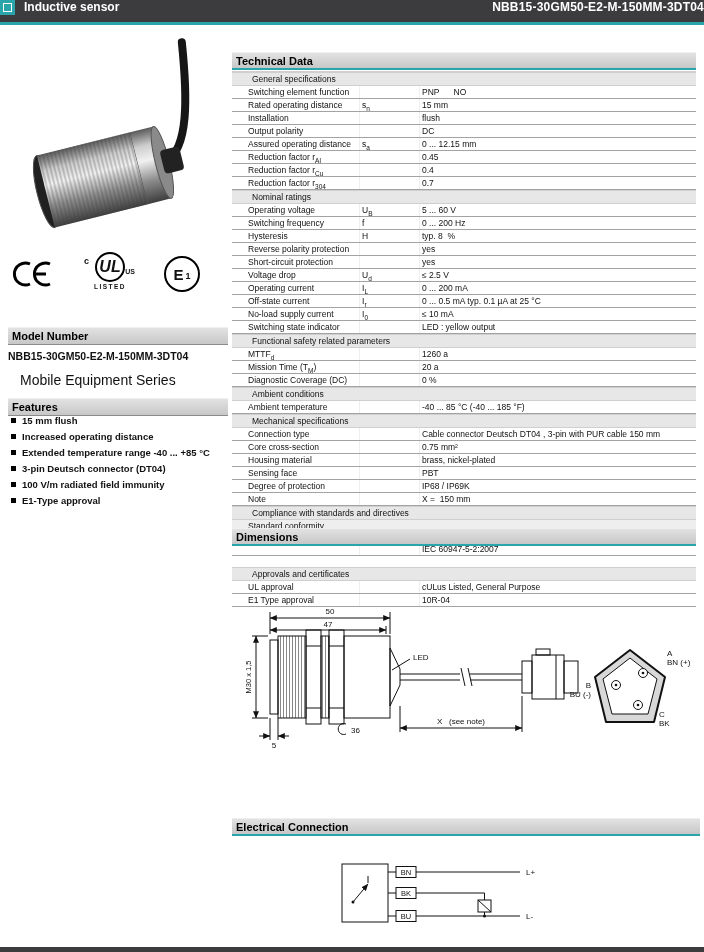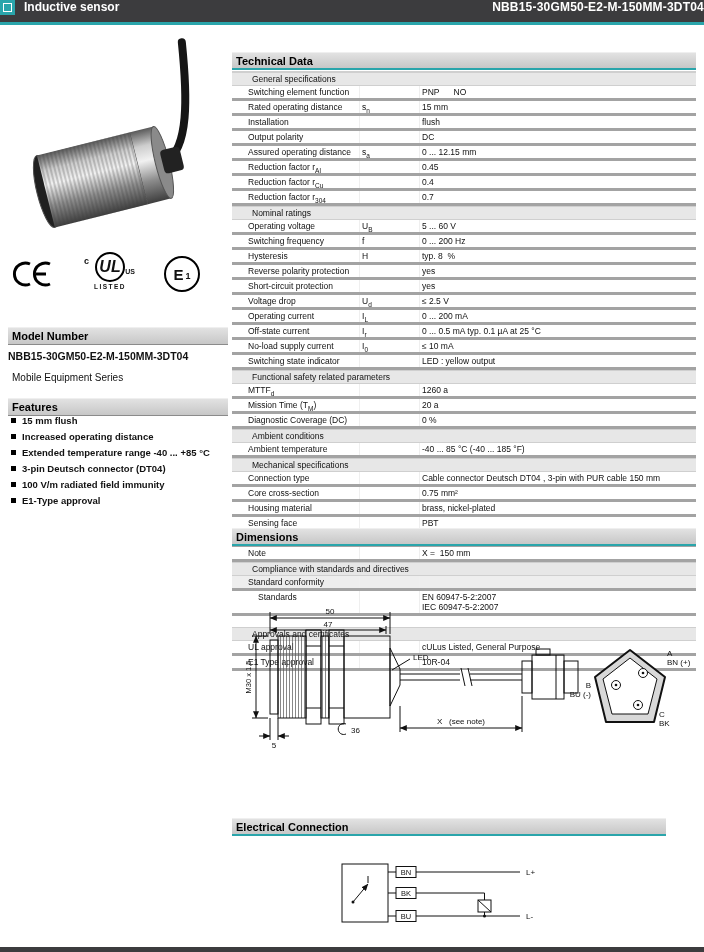--- a/index.html
+++ b/index.html
@@ -11,38 +11,38 @@
   .topbar .mdl{margin-left:auto;font-size:12px;font-weight:bold;letter-spacing:.2px}
   .accentline{position:absolute;left:0;top:22px;width:704px;height:3px;background:var(--accent)}
   .logo{width:15px;height:15px;background:var(--accent);display:flex;align-items:center;justify-content:center;flex:none}
   .logo-inner{width:9px;height:9px;border:1.5px solid #fff}
   .footer{position:absolute;left:0;bottom:0;width:704px;height:5px;background:#3c3c3e}
 
   .bar{position:absolute;background:linear-gradient(180deg,#e2e2e2,#c7c7c7);border-top:1px solid #efefef;border-bottom:1px solid #8b8b8b;font-weight:bold;font-size:11px;padding:2px 4px 0;height:18px;color:#000}
 
   
   .model-number{position:absolute;left:8px;top:350px;width:220px;font-size:10.5px;font-weight:bold}
-  .series{position:absolute;left:12px;top:372px;font-size:10px}
+  .series{position:absolute;left:20px;top:372px;font-size:14px}
   .features{position:absolute;left:10px;top:414px;width:212px;list-style:none;font-size:9.5px;font-weight:bold;line-height:13px}
   .features li{padding-left:12px;position:relative;margin-bottom:3px}
   .features li::before{content:"";position:absolute;left:1px;top:4px;width:4.5px;height:4.5px;background:#000}
   .marks{position:absolute;left:10px;top:250px;width:218px;height:48px;display:flex;align-items:center}
   .cemark{margin-right:30px}
   .ulmark{position:relative;width:56px;height:44px;text-align:center;margin-right:26px}
   .ulcircle{display:inline-block;width:30px;height:30px;border:2.5px solid #000;border-radius:50%;line-height:25px;font-weight:bold;font-size:16px;font-style:italic}
   .ulc{position:absolute;left:2px;top:4px;font-size:9px;font-weight:bold}
   .ulus{position:absolute;right:3px;top:16px;font-size:7px;font-weight:bold}
   .ullisted{font-size:6.5px;letter-spacing:1.5px;font-weight:bold;margin-top:1px}
   .e1mark{width:36px;height:36px;border:2.5px solid #000;border-radius:50%;display:flex;align-items:center;justify-content:center;font-weight:bold}
   .e1mark .big{font-size:15px}
   .e1mark .small{font-size:9px;margin-left:2px;margin-top:4px}
 
   
   .ttable{position:absolute;left:232px;top:71px;width:464px;font-size:8.5px;line-height:10px;border-top:1px solid #cfcfcf}
-  .trow{display:flex;min-height:11px;border-bottom:3px solid #a3a3a3;background:#fff}
+  .trow{display:flex;min-height:11px;border-bottom:1px solid #a3a3a3;background:#fff}
   .thead{display:block;background:#e7e7e7;font-weight:normal;padding:1px 20px;border-bottom:1px solid #cfcfcf;border-top:1px solid #cfcfcf;min-height:12px}
   .subhead{background:#eee}
   .subhead .lab{font-weight:normal}
   .tcell{padding:1px 2px}
   .lab{width:128px;padding-left:16px;flex:none;border-right:1px solid #efefef}
   .ind2{padding-left:26px}
   .sym{width:60px;flex:none;border-right:1px solid #efefef}
   .val{flex:1;white-space:pre-wrap}
   .tspacer{height:6px;border-bottom:none;background:#fff}
   sub{font-size:6.5px;line-height:0}
@@ -250,20 +250,21 @@
       <div class="tcell val">brass, nickel-plated</div>
     </div>
     <div class="trow">
       <div class="tcell lab">Sensing face</div>
       <div class="tcell sym"></div>
       <div class="tcell val">PBT</div>
     </div>
     <div class="trow">
       <div class="tcell lab">Degree of protection</div>
       <div class="tcell sym"></div>
+      <div class="tcell val">IP68 / IP69K</div>
     </div>
     <div class="trow">
       <div class="tcell lab">Note</div>
       <div class="tcell sym"></div>
       <div class="tcell val">X =  150 mm</div>
     </div>
     <div class="trow thead">Compliance with standards and directives</div>
     <div class="trow subhead">
       <div class="tcell lab">Standard conformity</div>
       <div class="tcell sym"></div>
@@ -365,21 +366,21 @@
   <text class="dtxt" x="111" y="177">36</text>
   <text class="dtxt" x="221" y="168" text-anchor="middle" style="white-space:pre">X   (see note)</text>
   <text class="dtxt" x="427" y="100">A</text>
   <text class="dtxt" x="427" y="109">BN (+)</text>
   <text class="dtxt" x="351" y="132" text-anchor="end">B</text>
   <text class="dtxt" x="351" y="141" text-anchor="end">BU (-)</text>
   <text class="dtxt" x="419" y="161">C</text>
   <text class="dtxt" x="419" y="170">BK</text>
 </svg>
 
-<div class="bar" style="left:232px;top:818px;width:434px;border-bottom:2px solid var(--accent)">Electrical Connection</div>
+<div class="bar" style="left:232px;top:818px;width:468px;border-bottom:2px solid var(--accent)">Electrical Connection</div>
 <svg style="position:absolute;left:332px;top:850px" width="240" height="95" viewBox="0 0 240 95">
   <defs>
     <marker id="arrE" markerWidth="8" markerHeight="6" refX="6.8" refY="3" orient="auto">
       <path d="M0,0 L7,3 L0,6 Z" fill="#111"></path>
     </marker>
   </defs>
   <g stroke="#111" stroke-width="1" fill="none">
     <rect x="10" y="14" width="46" height="58" fill="#fff"></rect>
     <circle cx="21" cy="52" r="1.5" fill="#111" stroke="none"></circle>
     <line x1="21" y1="52" x2="36" y2="34" marker-end="url(#arrE)"></line>

